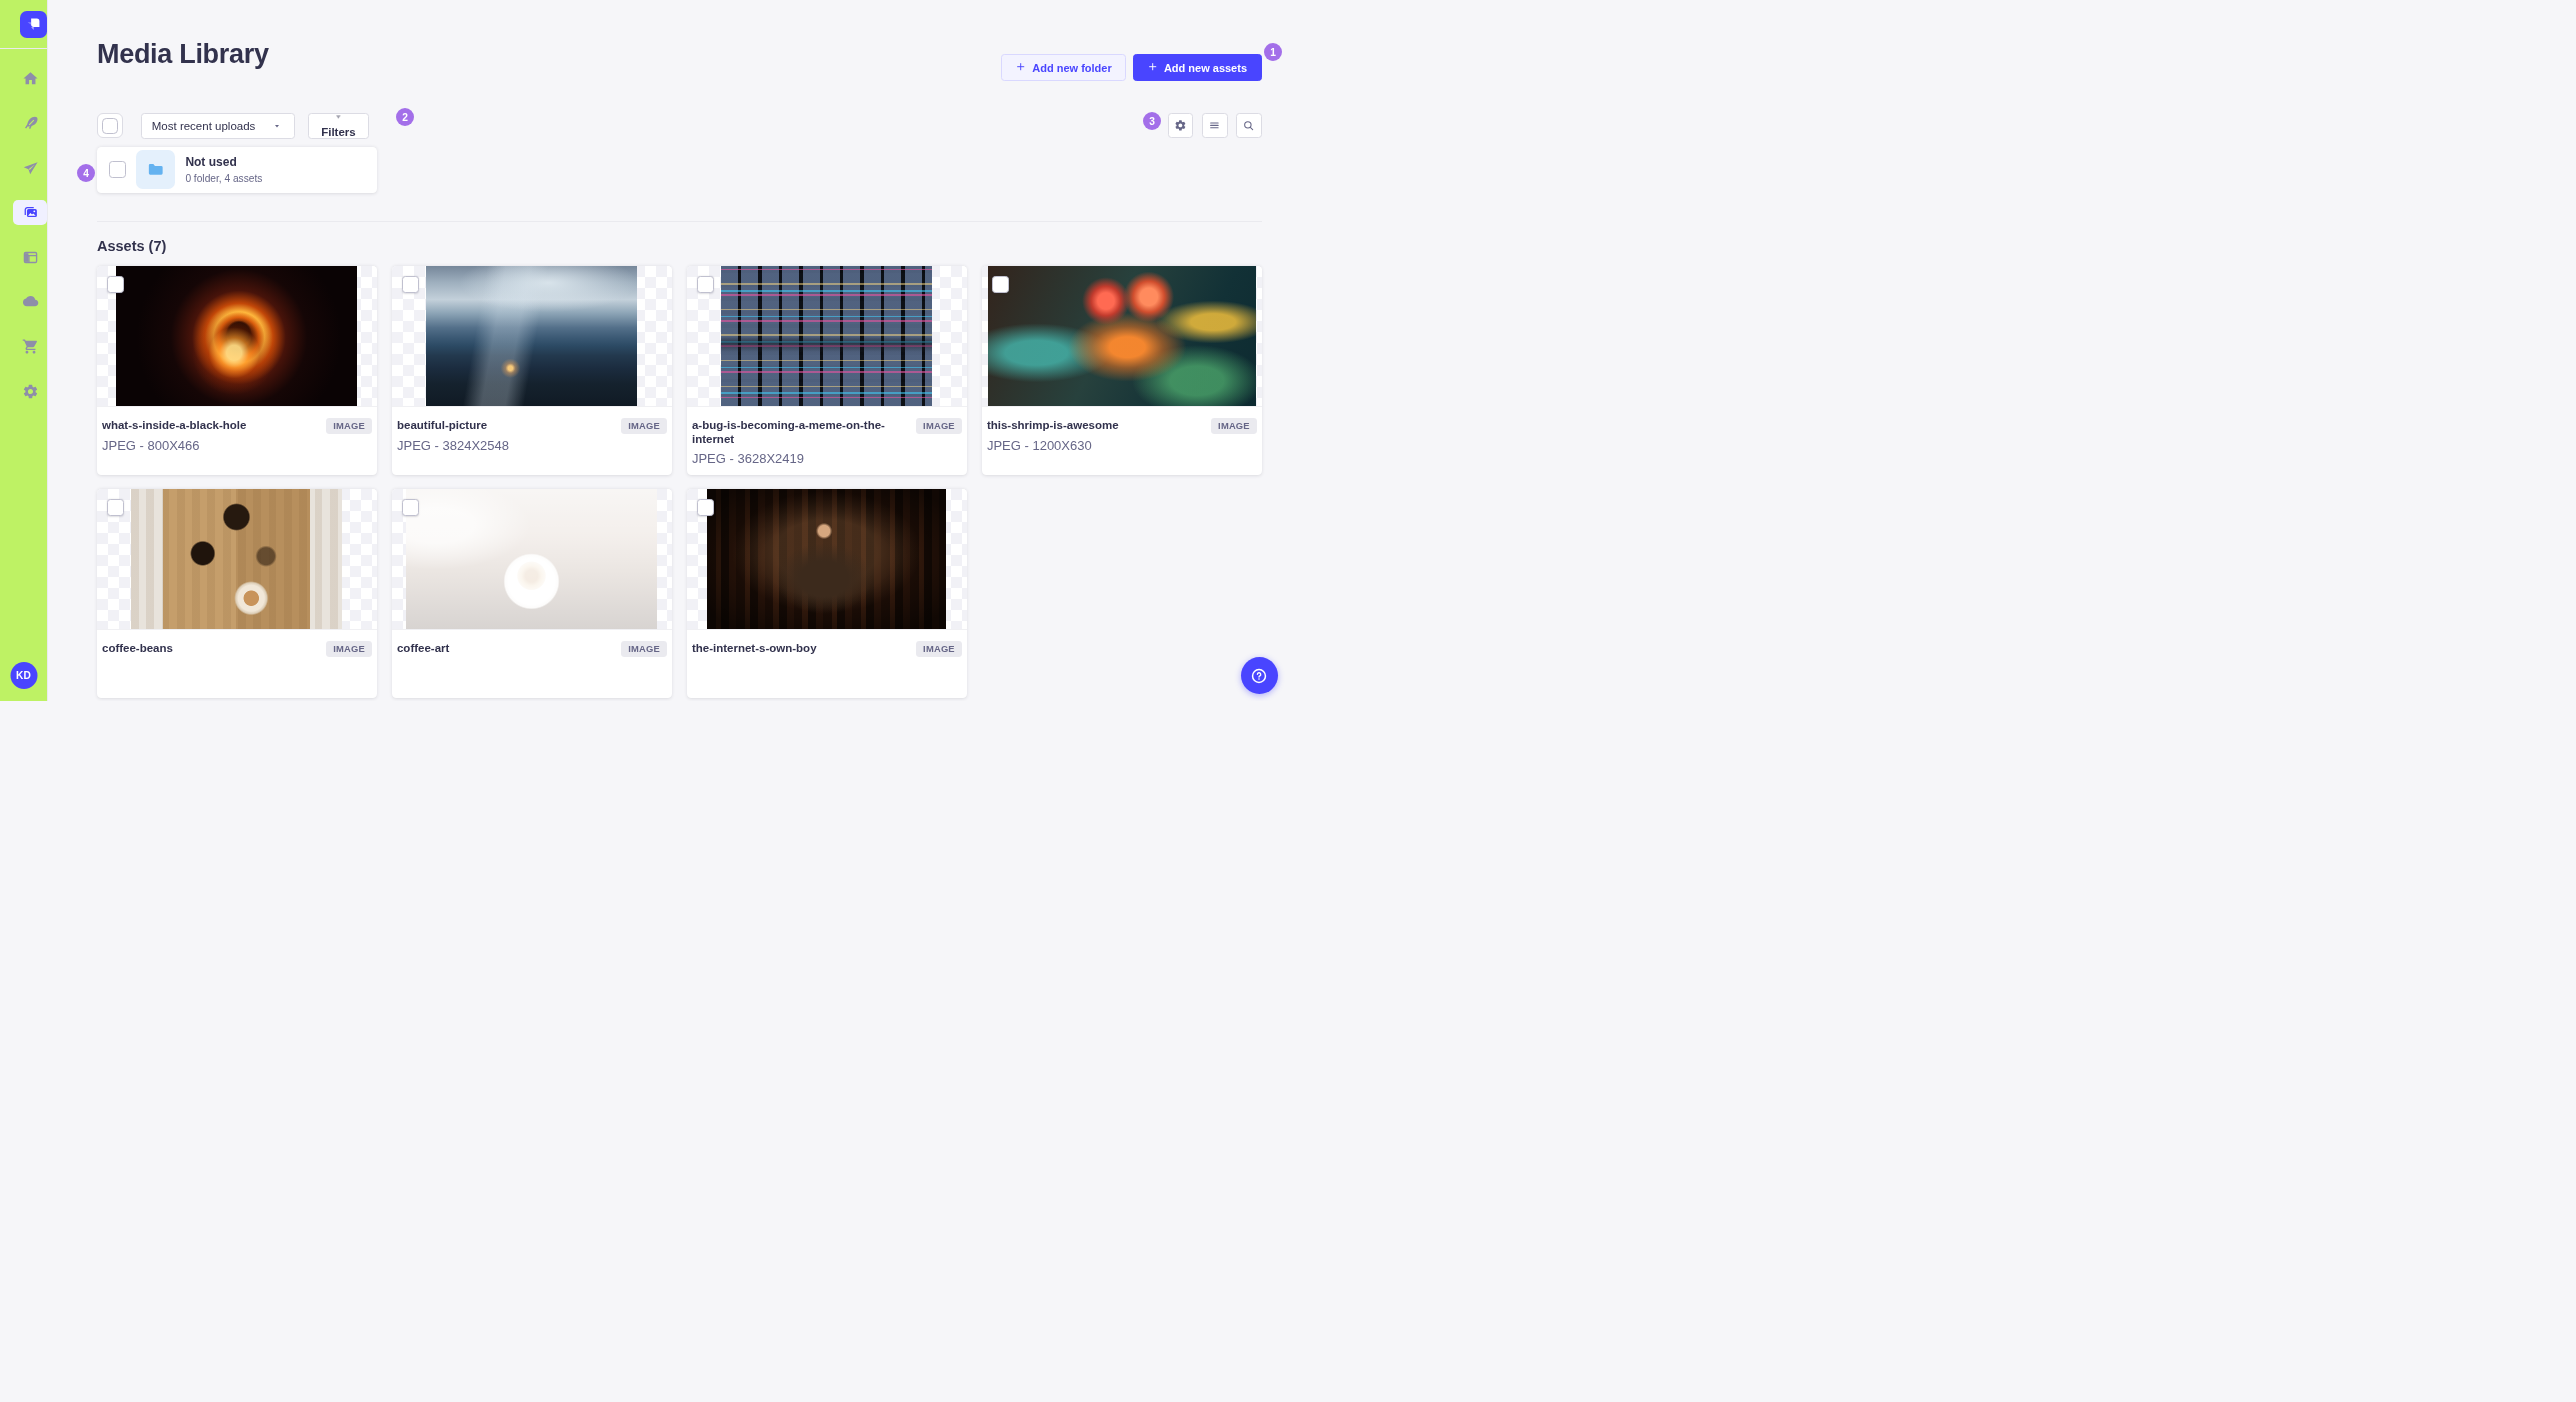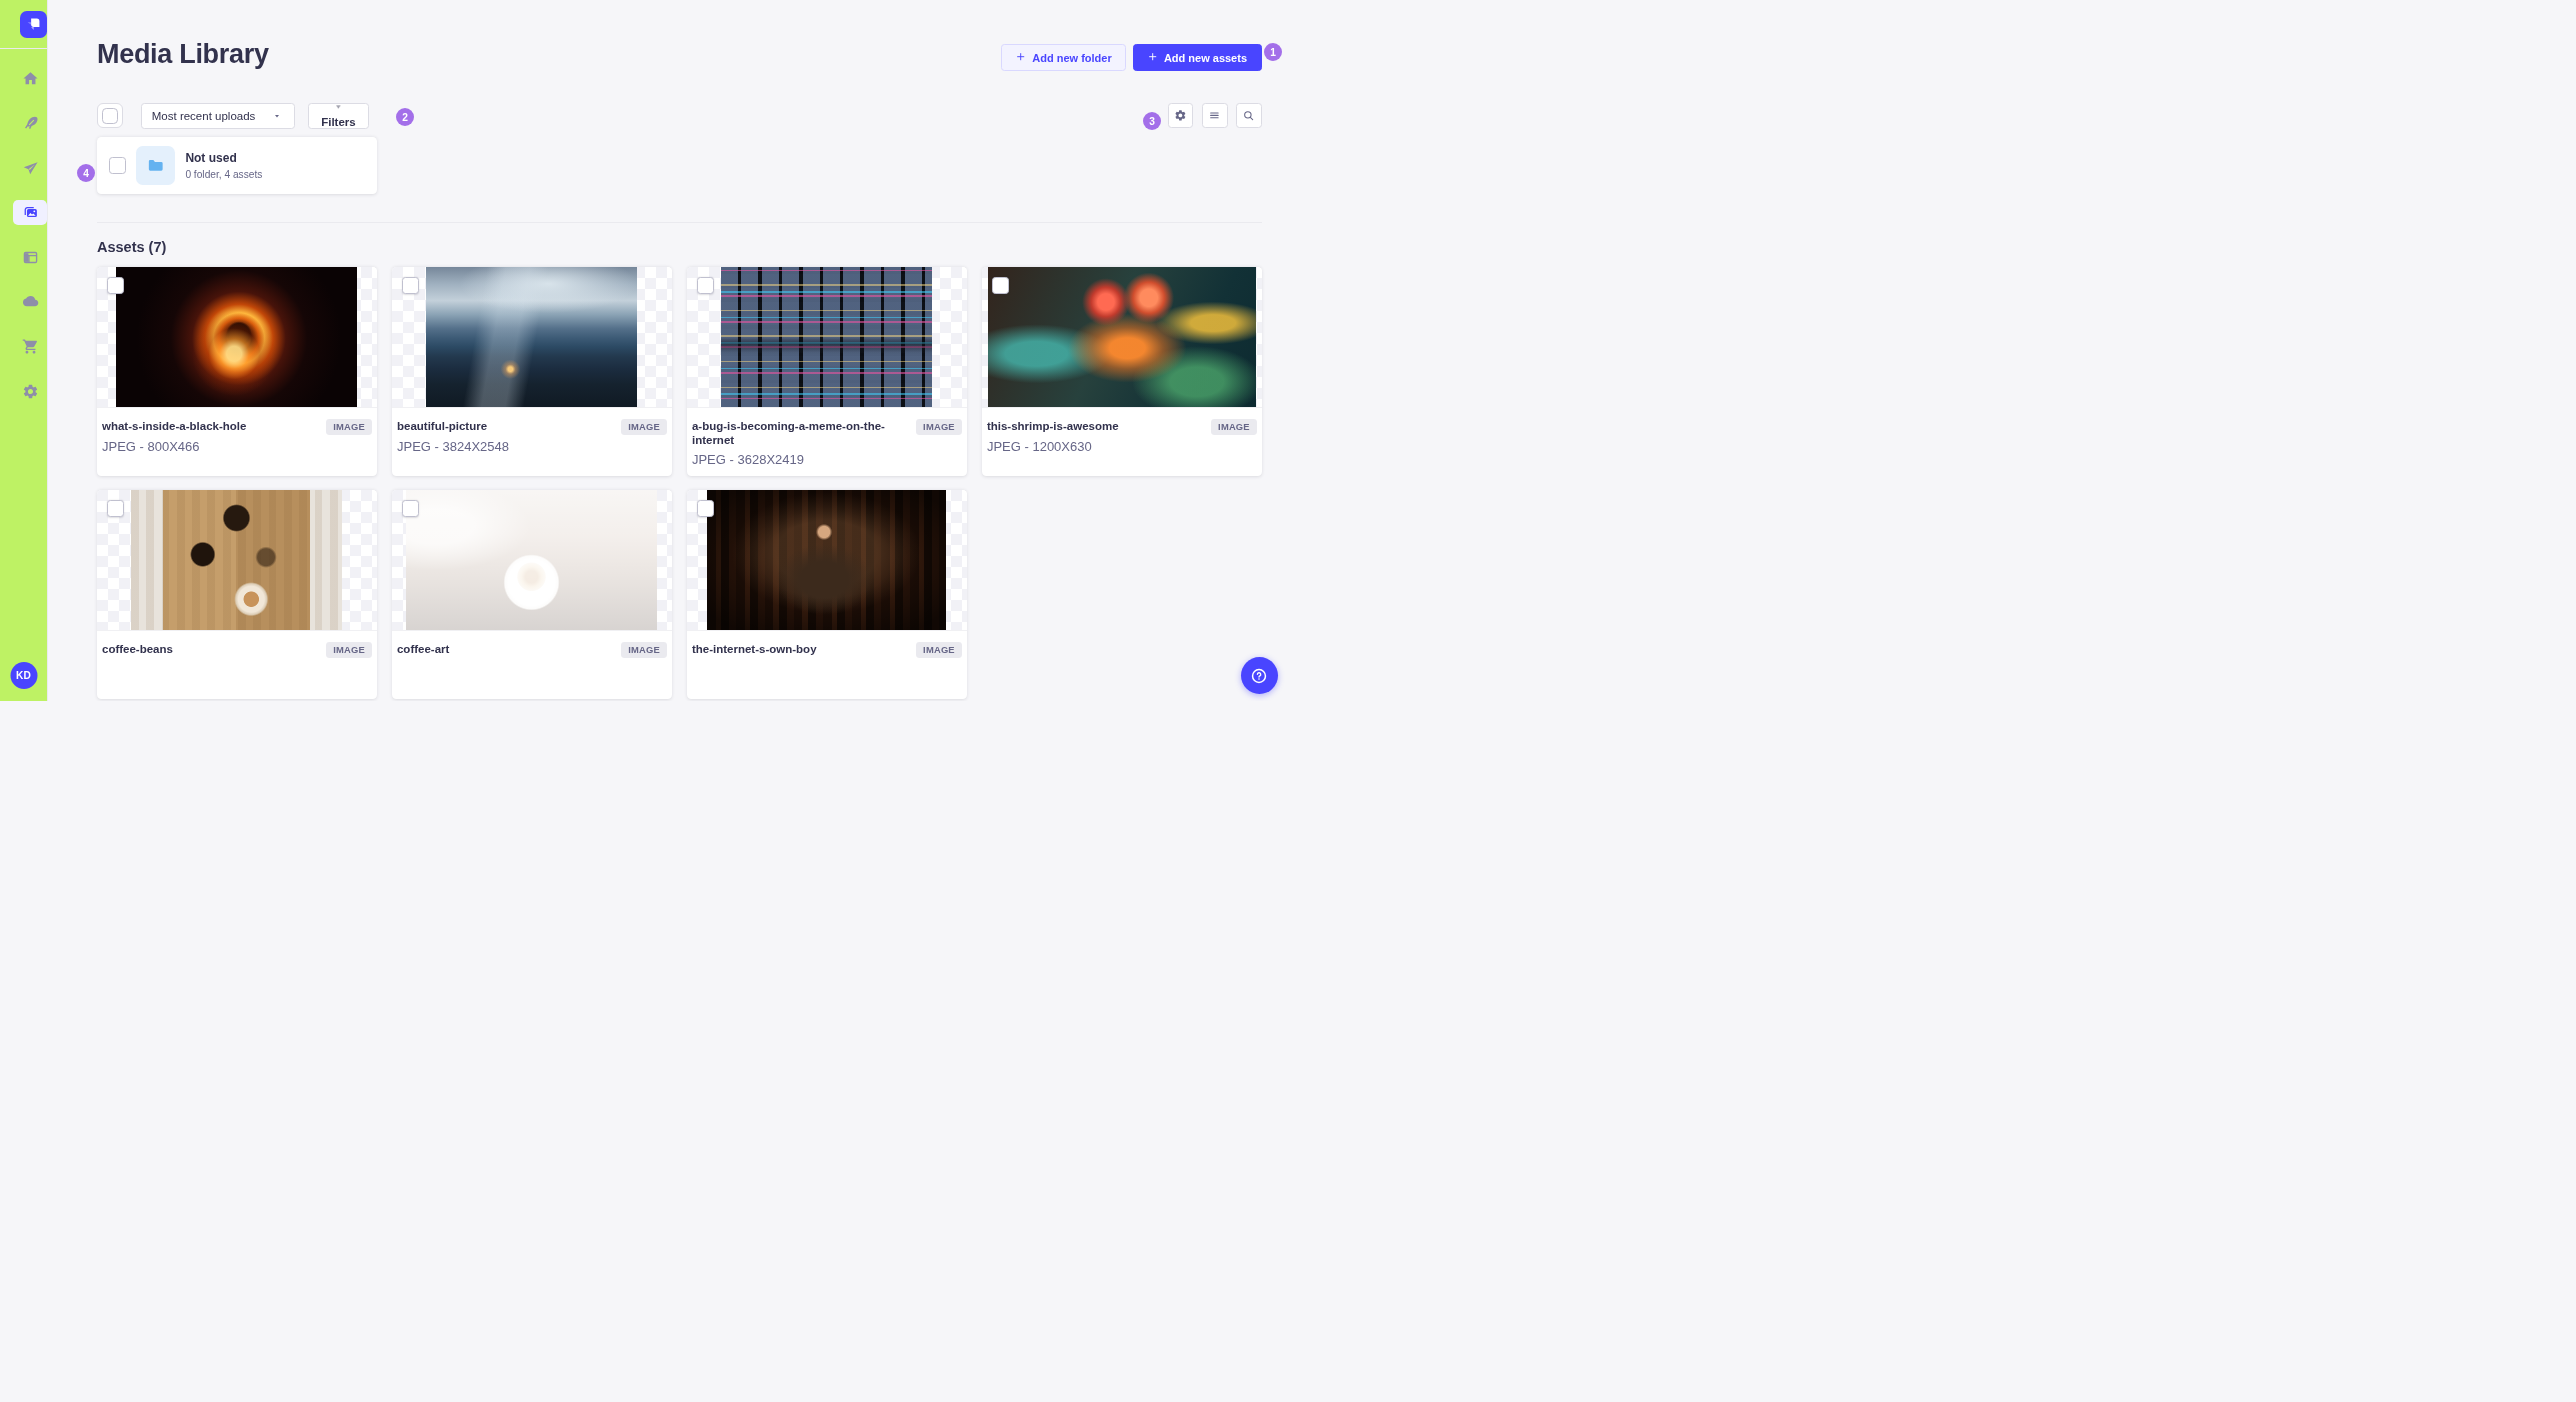--- a/index.html
+++ b/index.html
@@ -42,21 +42,21 @@
     position:absolute;bottom:12px;left:50%;transform:translateX(-50%);
     width:27px;height:27px;border-radius:50%;background:var(--accent);
     color:#fff;font-size:10.2px;font-weight:700;display:flex;align-items:center;justify-content:center;
     cursor:pointer;letter-spacing:0.2px;
   }
 
   
   .main{flex:1;padding:37px 26.4px 0 49px;position:relative;}
   .page-header{display:flex;align-items:flex-start;justify-content:space-between;}
   h1{font-size:27px;font-weight:700;color:var(--ink);line-height:34px;letter-spacing:-0.3px;}
-  .header-actions{display:flex;gap:6.8px;margin-top:7px;}
+  .header-actions{display:flex;gap:6.8px;margin-top:17px;}
   .btn{
     height:27px;display:inline-flex;align-items:center;gap:6.8px;padding:0 13.6px;
     border-radius:3.4px;font-size:11px;font-weight:600;cursor:pointer;border:0.9px solid transparent;
     font-family:inherit;
   }
   .btn svg{width:9.4px;height:9.4px;}
   .btn-secondary{background:#f3f3ff;border-color:#d9d8ff;color:var(--accent);}
   .btn-primary{background:var(--accent);border-color:var(--accent);color:#fff;}
 
   
@@ -92,21 +92,21 @@
   .section-heading{margin-top:25px;font-size:14.5px;font-weight:600;color:var(--ink);line-height:17px;}
   .grid{display:grid;grid-template-columns:repeat(4,1fr);gap:15.3px;}
   .folders-grid{margin-top:7.7px;}
   .section-divider{border:none;border-top:0.9px solid var(--line);margin-top:28px;}
   .assets-heading{margin-top:16px;}
   .assets-grid{margin-top:11px;row-gap:14.5px;}
 
   
   .folder-card{
     background:#fff;border-radius:4.3px;box-shadow:0 0.9px 3.4px rgba(33,33,52,.12);
-    height:57px;display:flex;align-items:center;padding:0 12px;cursor:pointer;
+    height:46px;display:flex;align-items:center;padding:0 12px;cursor:pointer;
   }
   .folder-card .checkbox{width:17px;height:17px;flex:0 0 17px;}
   .folder-tile{
     width:39px;height:39px;border-radius:6.8px;background:#e4f0fc;margin-left:10.2px;
     display:flex;align-items:center;justify-content:center;flex:0 0 39px;
   }
   .folder-tile svg{width:19px;height:19px;color:#64b2f0;}
   .folder-texts{margin-left:10.2px;min-width:0;}
   .folder-name{font-size:12px;font-weight:700;color:var(--ink);line-height:15.3px;}
   .folder-meta{font-size:10.2px;color:var(--muted);margin-top:2.6px;}

